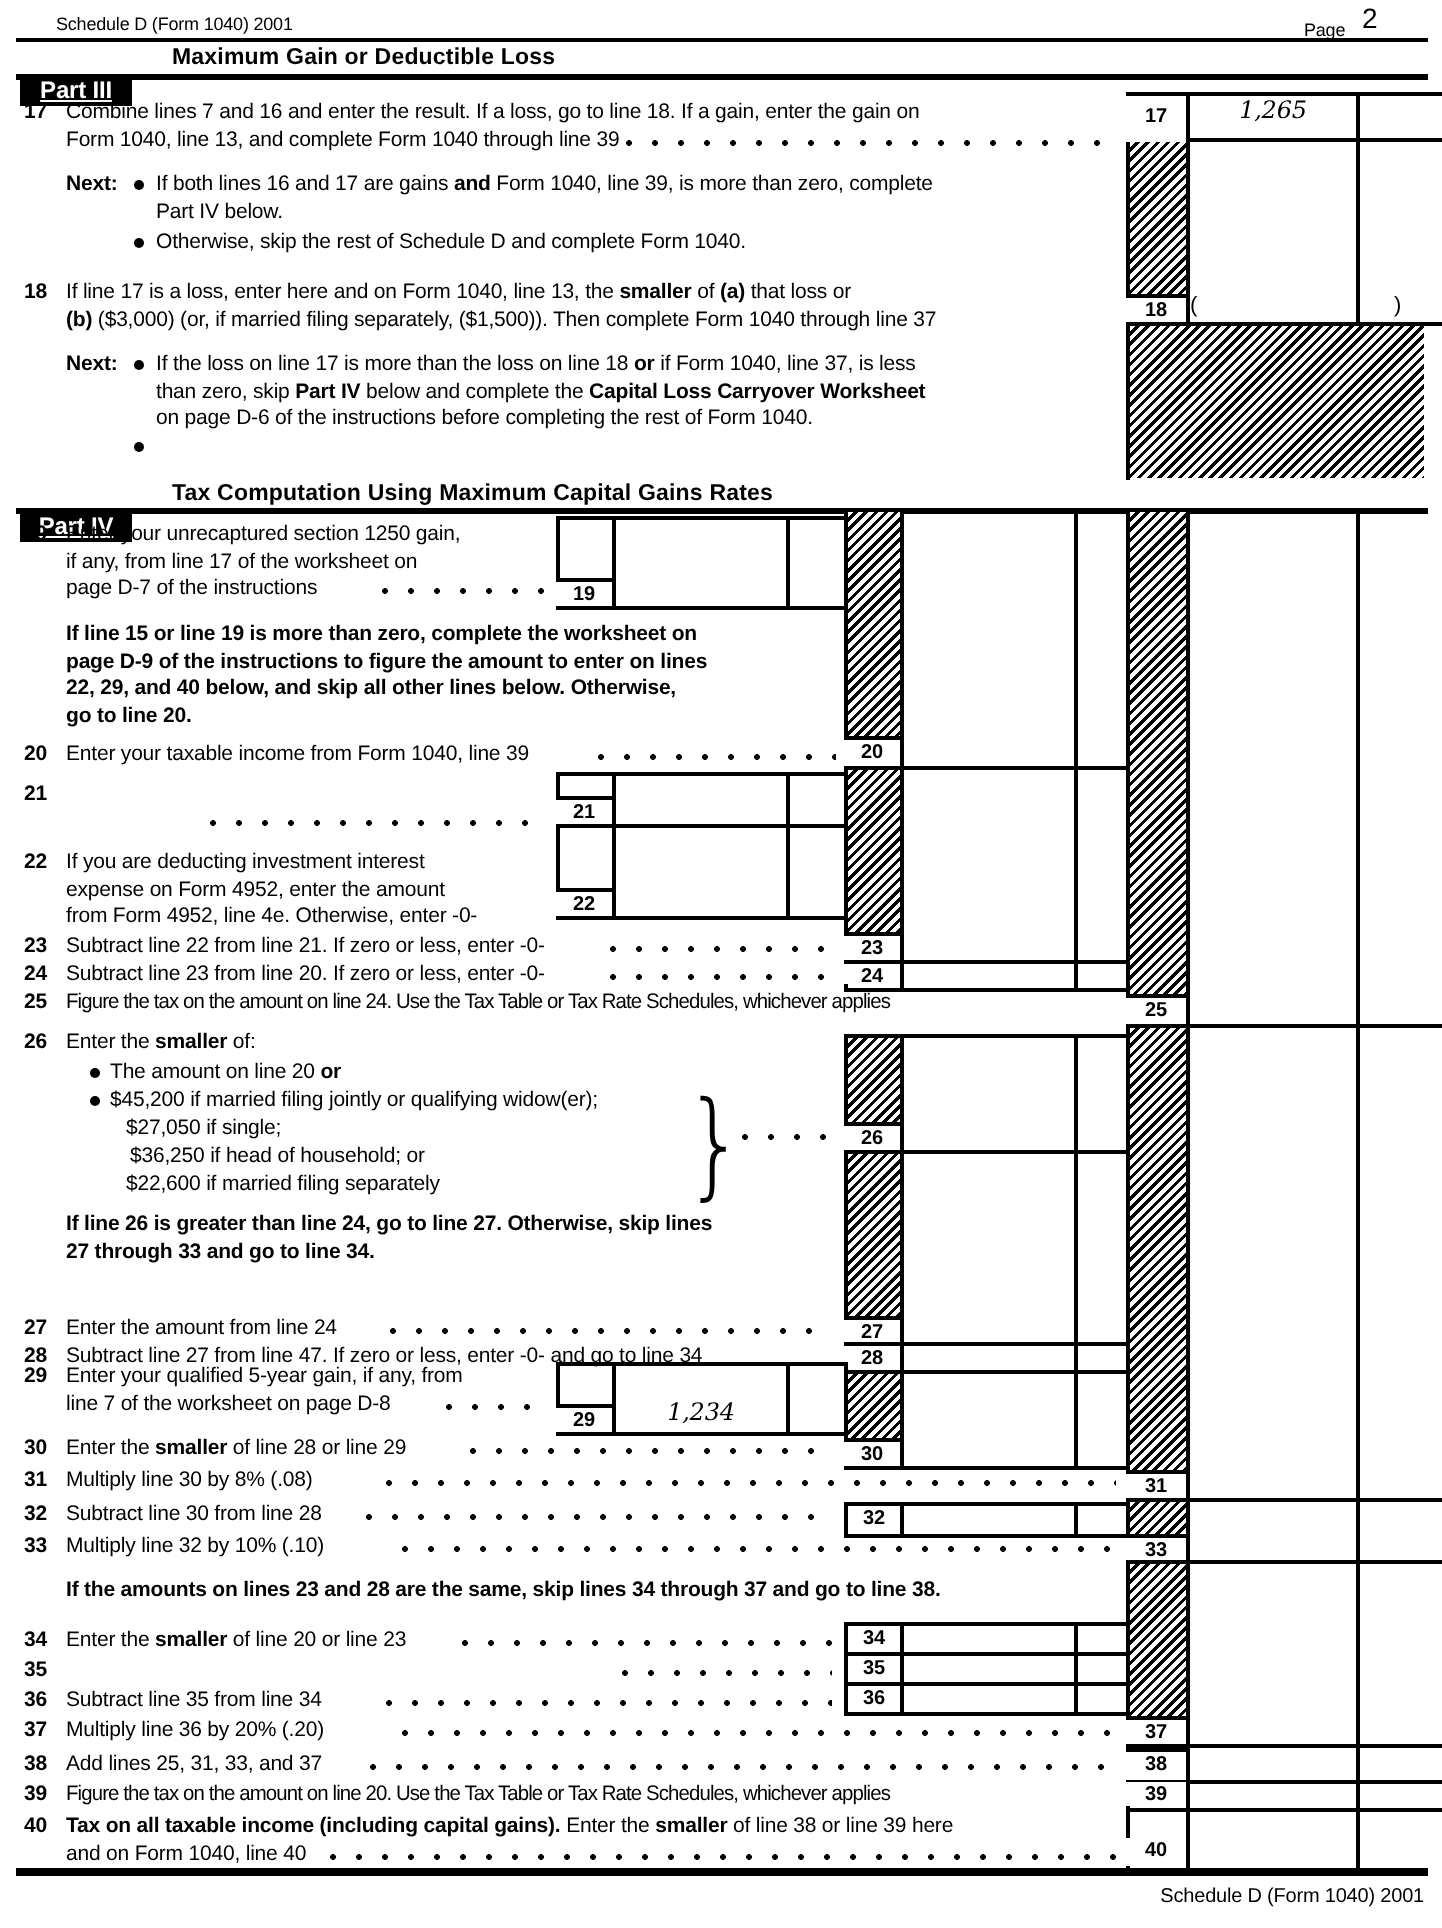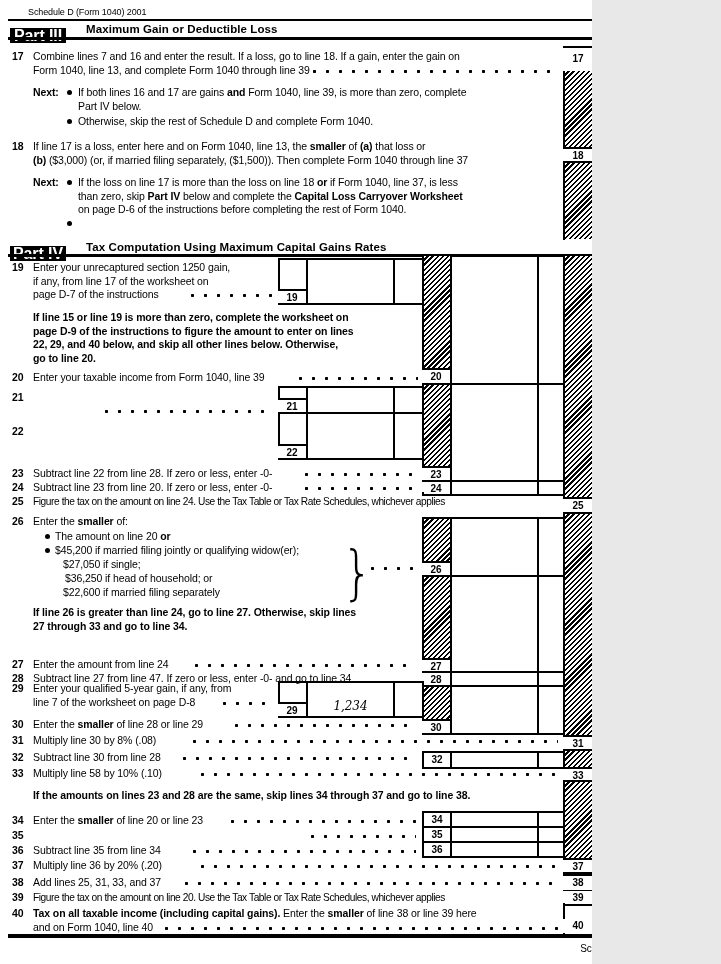--- a/index.html
+++ b/index.html
@@ -1,35 +1,35 @@
 <!DOCTYPE html>
 <html><head>
 <meta charset="utf-8">
 <style>
   html,body{margin:0;padding:0;background:#e8e8e8;}
-  #page{position:relative;width:592px;height:964px;background:#fff;color:#000;
+  #page{position:relative;width:721px;height:964px;background:#fff;color:#000;
         font-family:"Liberation Sans","DejaVu Sans",sans-serif;font-size:10.5px;
         line-height:13.5px;letter-spacing:-0.1px;overflow:hidden;}
   .hl{position:absolute;background:#000;height:2px;}
   .vl{position:absolute;background:#000;width:2px;}
   .thick{height:3.5px;}
   .hx{position:absolute;background-image:repeating-linear-gradient(135deg,#fff 0 2px,#000 2px 3.6px);}
   .nm{position:absolute;font-weight:bold;width:22px;}
   .tx{position:absolute;}
   .bd{font-weight:bold;}
   .sq{white-space:nowrap;letter-spacing:-0.45px;transform:scaleX(.97);transform-origin:0 0;}
   .tg{position:absolute;background:#fff;border-top:2px solid #000;font-weight:bold;
       font-size:10px;text-align:center;line-height:13px;}
   .tgp{position:absolute;background:#fff;font-weight:bold;font-size:10px;text-align:center;line-height:13px;}
   .dt{position:absolute;height:9px;background-image:radial-gradient(circle,#000 0 1.4px,transparent 1.5px);
       background-size:13px 9px;background-position:0 60%;background-repeat:repeat-x;}
   .blt{position:absolute;width:5px;height:5px;background:#000;border-radius:50%;}
   .bar{position:absolute;left:8px;width:706px;height:16px;}
-  .barlabel{position:absolute;left:2px;top:6px;width:56px;height:15px;background:#000;color:#fff;
-      font-weight:bold;font-size:16px;text-align:center;line-height:15px;}
+  .barlabel{position:absolute;left:2px;top:16px;width:56px;height:15px;background:#000;color:#fff;
+      font-weight:bold;font-size:12px;text-align:center;line-height:15px;text-decoration:underline;}
   .bartitle{position:absolute;left:78px;top:1px;font-weight:bold;font-size:11.5px;letter-spacing:0.1px;}
   .val{position:absolute;font-family:"DejaVu Serif",serif;font-style:italic;font-size:12px;text-align:center;}
   .paren{position:absolute;font-size:11px;}
   .brace{position:absolute;font-size:57px;font-weight:100;transform:scaleY(1.02) scaleX(.85);
       transform-origin:0 0;line-height:57px;font-family:"DejaVu Sans",sans-serif;}
   .hdr{position:absolute;font-size:9px;}
   .pgnum{position:absolute;font-size:14px;}
   .ftr{position:absolute;font-size:10px;text-align:right;}
 </style>
 </head>
@@ -185,23 +185,24 @@
   <div class="tx bd" style="left:33px;top:311px;width:430px">If line 15 or line 19 is more than zero, complete the worksheet on<br>page D-9 of the instructions to figure the amount to enter on lines<br>22, 29, and 40 below, and skip all other lines below. Otherwise,<br>go to line 20.</div>
 
   <div class="nm" style="left:12px;top:371px">20</div>
   <div class="tx" style="left:33px;top:371px;width:388px">Enter your taxable income from Form 1040, line 39</div>
   <div class="dt" style="left:294px;top:374px;width:124px"></div>
 
   <div class="nm" style="left:12px;top:391px">21</div>
   <div class="dt" style="left:100px;top:407px;width:172px"></div>
 
   <div class="nm" style="left:12px;top:425px">22</div>
+  <div class="tx" style="left:33px;top:425px;width:248px">If you are deducting investment interest<br>expense on Form 4952, enter the amount<br>from Form 4952, line 4e. Otherwise, enter -0-</div>
 
   <div class="nm" style="left:12px;top:467px">23</div>
-  <div class="tx" style="left:33px;top:467px;width:388px">Subtract line 22 from line 28. If zero or less, enter -0-</div>
+  <div class="tx" style="left:33px;top:467px;width:388px">Subtract line 22 from line 21. If zero or less, enter -0-</div>
   <div class="dt" style="left:300px;top:470px;width:116px"></div>
 
   <div class="nm" style="left:12px;top:481px">24</div>
   <div class="tx" style="left:33px;top:481px;width:388px">Subtract line 23 from line 20. If zero or less, enter -0-</div>
   <div class="dt" style="left:300px;top:484px;width:116px"></div>
 
   <div class="nm" style="left:12px;top:495px">25</div>
   <div class="tx sq" style="left:33px;top:495px;width:540px">Figure the tax on the amount on line 24. Use the Tax Table or Tax Rate Schedules, whichever applies</div>
 
   <div class="nm" style="left:12px;top:515px">26</div>
@@ -235,21 +236,21 @@
 
   <div class="nm" style="left:12px;top:734px">31</div>
   <div class="tx" style="left:33px;top:734px">Multiply line 30 by 8% (.08)</div>
   <div class="dt" style="left:188px;top:737px;width:370px"></div>
 
   <div class="nm" style="left:12px;top:751px">32</div>
   <div class="tx" style="left:33px;top:751px">Subtract line 30 from line 28</div>
   <div class="dt" style="left:178px;top:754px;width:238px"></div>
 
   <div class="nm" style="left:12px;top:767px">33</div>
-  <div class="tx" style="left:33px;top:767px">Multiply line 58 by 10% (.10)</div>
+  <div class="tx" style="left:33px;top:767px">Multiply line 32 by 10% (.10)</div>
   <div class="dt" style="left:196px;top:770px;width:362px"></div>
 
   <div class="tx bd" style="left:33px;top:789px;width:545px">If the amounts on lines 23 and 28 are the same, skip lines 34 through 37 and go to line 38.</div>
 
   <div class="nm" style="left:12px;top:814px">34</div>
   <div class="tx" style="left:33px;top:814px">Enter the <b>smaller</b> of line 20 or line 23</div>
   <div class="dt" style="left:226px;top:817px;width:190px"></div>
 
   <div class="nm" style="left:12px;top:829px">35</div>
   <div class="dt" style="left:306px;top:832px;width:110px"></div>

